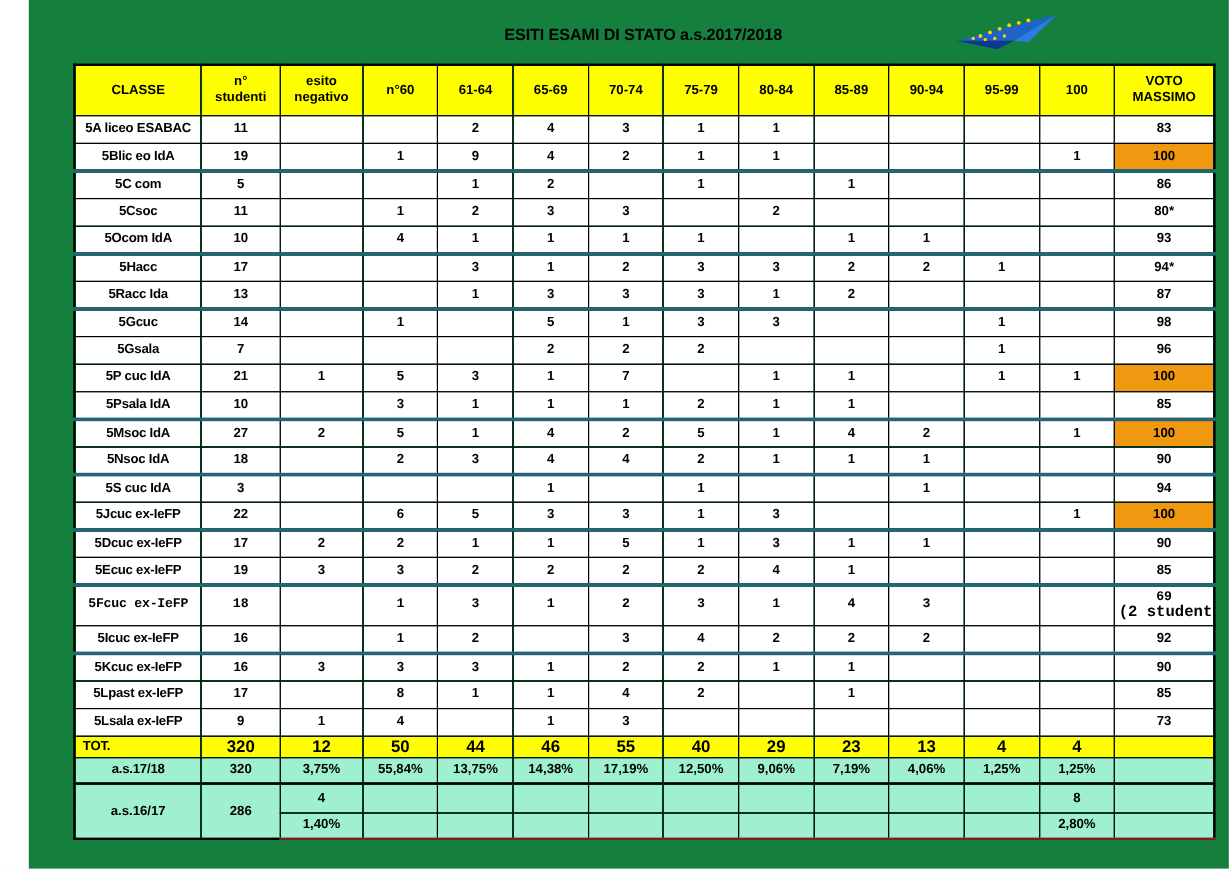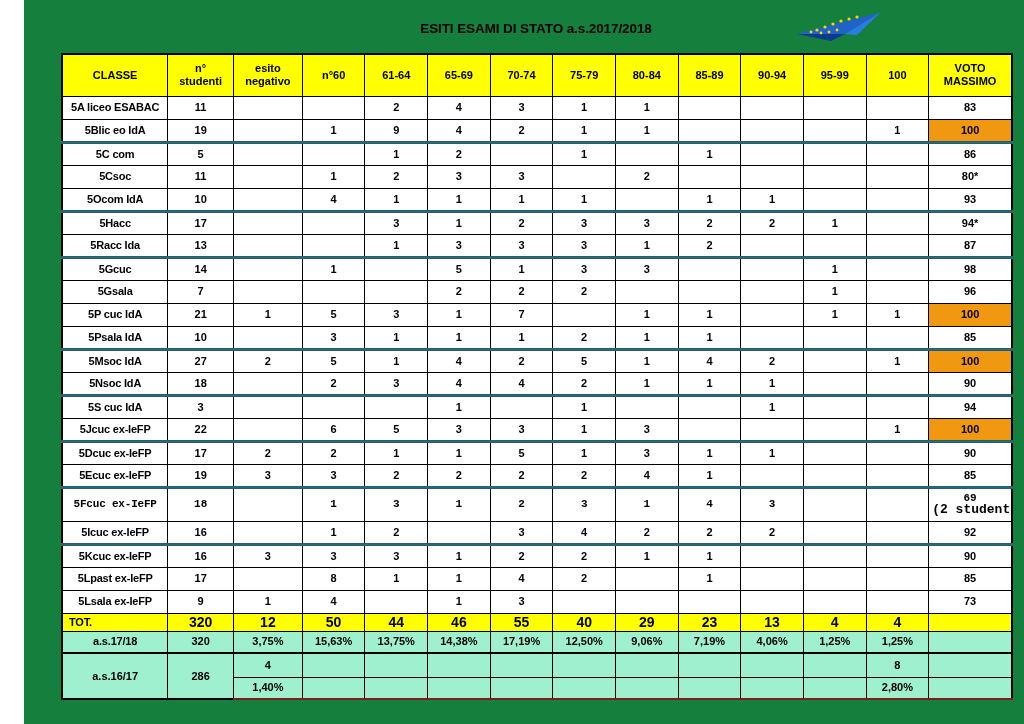--- a/index.html
+++ b/index.html
@@ -584,21 +584,21 @@
             <td>23</td>
             <td>13</td>
             <td>4</td>
             <td>4</td>
             <td class="voto"></td>
           </tr>
           <tr class="pct">
             <td class="classe">a.s.17/18</td>
             <td>320</td>
             <td>3,75%</td>
-            <td>15,63%</td>
+            <td>55,84%</td>
             <td>13,75%</td>
             <td>14,38%</td>
             <td>17,19%</td>
             <td>12,50%</td>
             <td>9,06%</td>
             <td>7,19%</td>
             <td>4,06%</td>
             <td>1,25%</td>
             <td>1,25%</td>
             <td class="voto" style="background: rgb(159, 240, 207);"></td>

